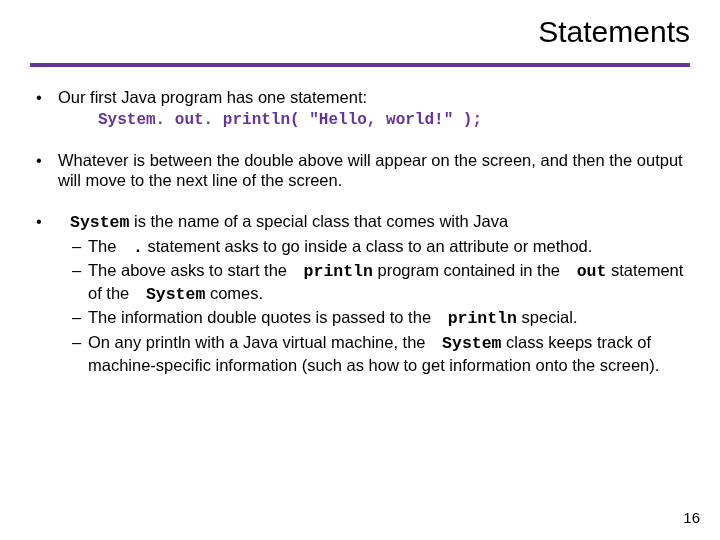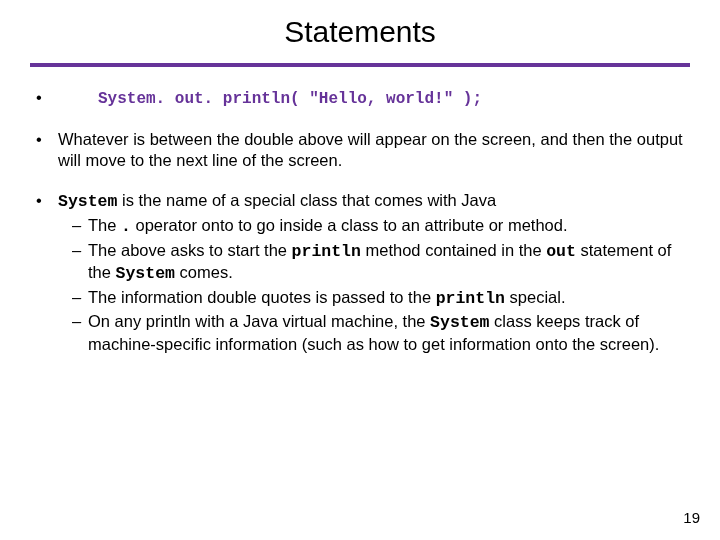--- a/index.html
+++ b/index.html
@@ -13,21 +13,21 @@
       background: white;
       font-family: "Comic Sans MS", cursive, sans-serif;
       color: black;
       position: relative;
       overflow: hidden;
     }
     .slide {
       padding: 15px 30px 0 30px;
     }
     .title {
-      text-align: center;
+      text-align: right;
       font-size: 30px;
       font-weight: normal;
       margin-bottom: 14px;
     }
     .divider {
       border: none;
       border-top: 4px solid #663399;
       margin-bottom: 20px;
     }
     .content {
@@ -50,20 +50,21 @@
       font-family: "Courier New", monospace;
       font-weight: bold;
       color: #663399;
       font-size: 16px;
       margin-top: 2px;
       padding-left: 40px;
     }
     .code-inline {
       font-family: "Courier New", monospace;
       font-weight: bold;
+      margin-left: 12px;
     }
     .sub-list {
       margin-top: 2px;
     }
     .sub-bullet {
       display: flex;
       margin-bottom: 2px;
     }
     .sub-mark {
       width: 30px;
@@ -85,57 +86,58 @@
 
 <div class="slide">
   <h1 class="title">Statements</h1>
   <hr class="divider">
 
   <div class="content">
 
     <div class="bullet">
       <div class="bullet-mark">•</div>
       <div class="bullet-body">
+        <span>Our first Java program has one statement:</span>
         <div class="code-block">System. out. println( "Hello, world!" );</div>
       </div>
     </div>
 
     <div class="bullet">
       <div class="bullet-mark">•</div>
       <div class="bullet-body">
         <span>Whatever is between the double above will appear on the screen, and then the output will move to the next line of the screen.</span>
       </div>
     </div>
 
     <div class="bullet">
       <div class="bullet-mark">•</div>
       <div class="bullet-body">
         <span class="code-inline">System</span><span> is the name of a special class that comes with Java</span>
         <div class="sub-list">
 
           <div class="sub-bullet">
             <div class="sub-mark">–</div>
-            <div class="sub-body"><span>The </span><span class="code-inline">.</span><span> operator onto to go inside a class to an attribute or method.</span></div>
+            <div class="sub-body"><span>The </span><span class="code-inline">.</span><span> statement asks to go inside a class to an attribute or method.</span></div>
           </div>
 
           <div class="sub-bullet">
             <div class="sub-mark">–</div>
-            <div class="sub-body"><span>The above asks to start the </span><span class="code-inline">println</span><span> method contained in the </span><span class="code-inline">out</span><span> statement of the </span><span class="code-inline">System</span><span> comes.</span></div>
+            <div class="sub-body"><span>The above asks to start the </span><span class="code-inline">println</span><span> program contained in the </span><span class="code-inline">out</span><span> statement of the </span><span class="code-inline">System</span><span> comes.</span></div>
           </div>
 
           <div class="sub-bullet">
             <div class="sub-mark">–</div>
             <div class="sub-body"><span>The information double quotes is passed to the </span><span class="code-inline">println</span><span> special.</span></div>
           </div>
 
           <div class="sub-bullet">
             <div class="sub-mark">–</div>
             <div class="sub-body"><span>On any println with a Java virtual machine, the </span><span class="code-inline">System</span><span> class keeps track of machine-specific information (such as how to get information onto the screen).</span></div>
           </div>
 
         </div>
       </div>
     </div>
 
   </div>
 </div>
 
-<div class="page-num">19</div>
+<div class="page-num">16</div>
 
 </body></html>

